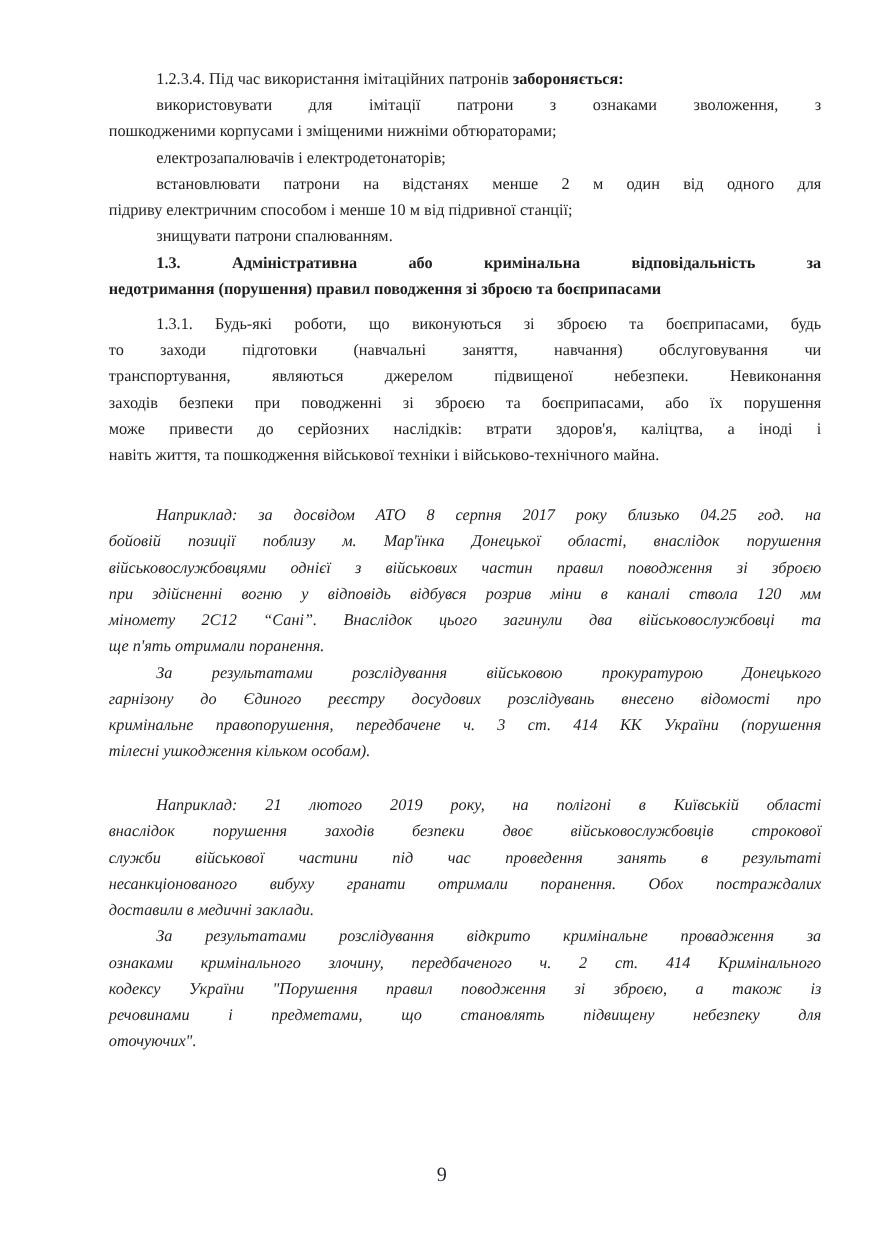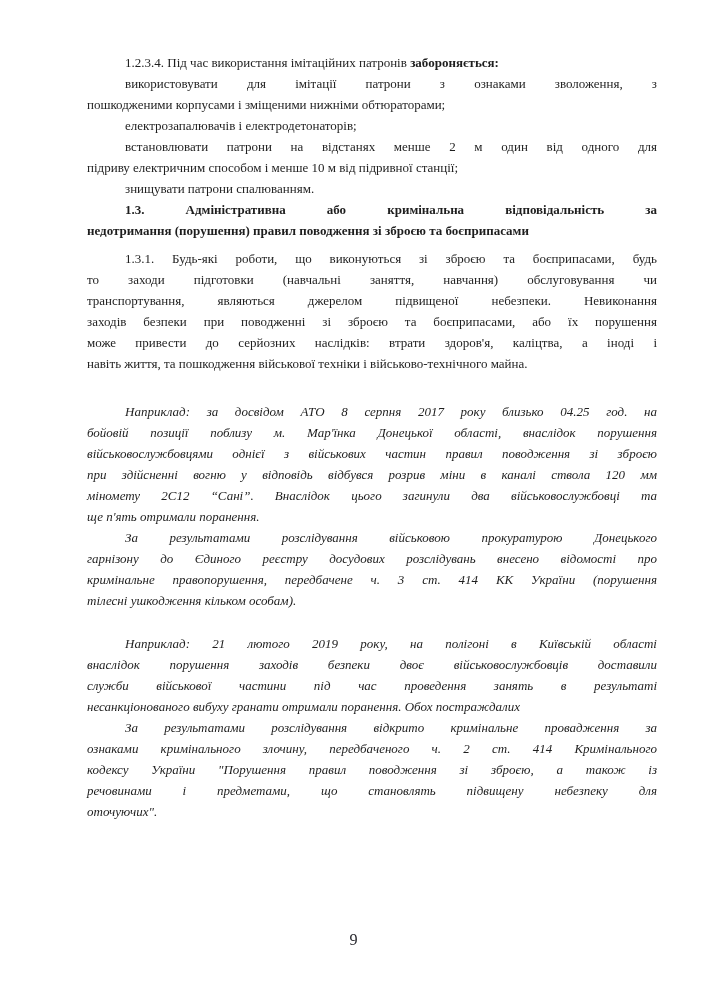--- a/index.html
+++ b/index.html
@@ -110,23 +110,24 @@
 
     <div class="para example">
         <div class="tl">За результатами розслідування військовою прокуратурою Донецького</div>
         <div class="tl">гарнізону до Єдиного реєстру досудових розслідувань внесено відомості про</div>
         <div class="tl">кримінальне правопорушення, передбачене ч. 3 ст. 414 КК України (порушення</div>
         <div class="tl">тілесні ушкодження кільком особам).</div>
       </div>
 
     <div class="para example gap-md">
         <div class="tl">Наприклад: 21 лютого 2019 року, на полігоні в Київській області</div>
-        <div class="tl">внаслідок порушення заходів безпеки двоє військовослужбовців доставили</div>
+        <div class="tl">внаслідок порушення заходів безпеки двоє військовослужбовців строкової</div>
         <div class="tl">служби військової частини під час проведення занять в результаті</div>
         <div class="tl">несанкціонованого вибуху гранати отримали поранення. Обох постраждалих</div>
+        <div class="tl">доставили в медичні заклади.</div>
       </div>
 
     <div class="para example">
         <div class="tl">За результатами розслідування відкрито кримінальне провадження за</div>
         <div class="tl">ознаками кримінального злочину, передбаченого ч. 2 ст. 414 Кримінального</div>
         <div class="tl">кодексу України "Порушення правил поводження зі зброєю, а також із</div>
         <div class="tl">речовинами і предметами, що становлять підвищену небезпеку для</div>
         <div class="tl">оточуючих".</div>
       </div>
 

